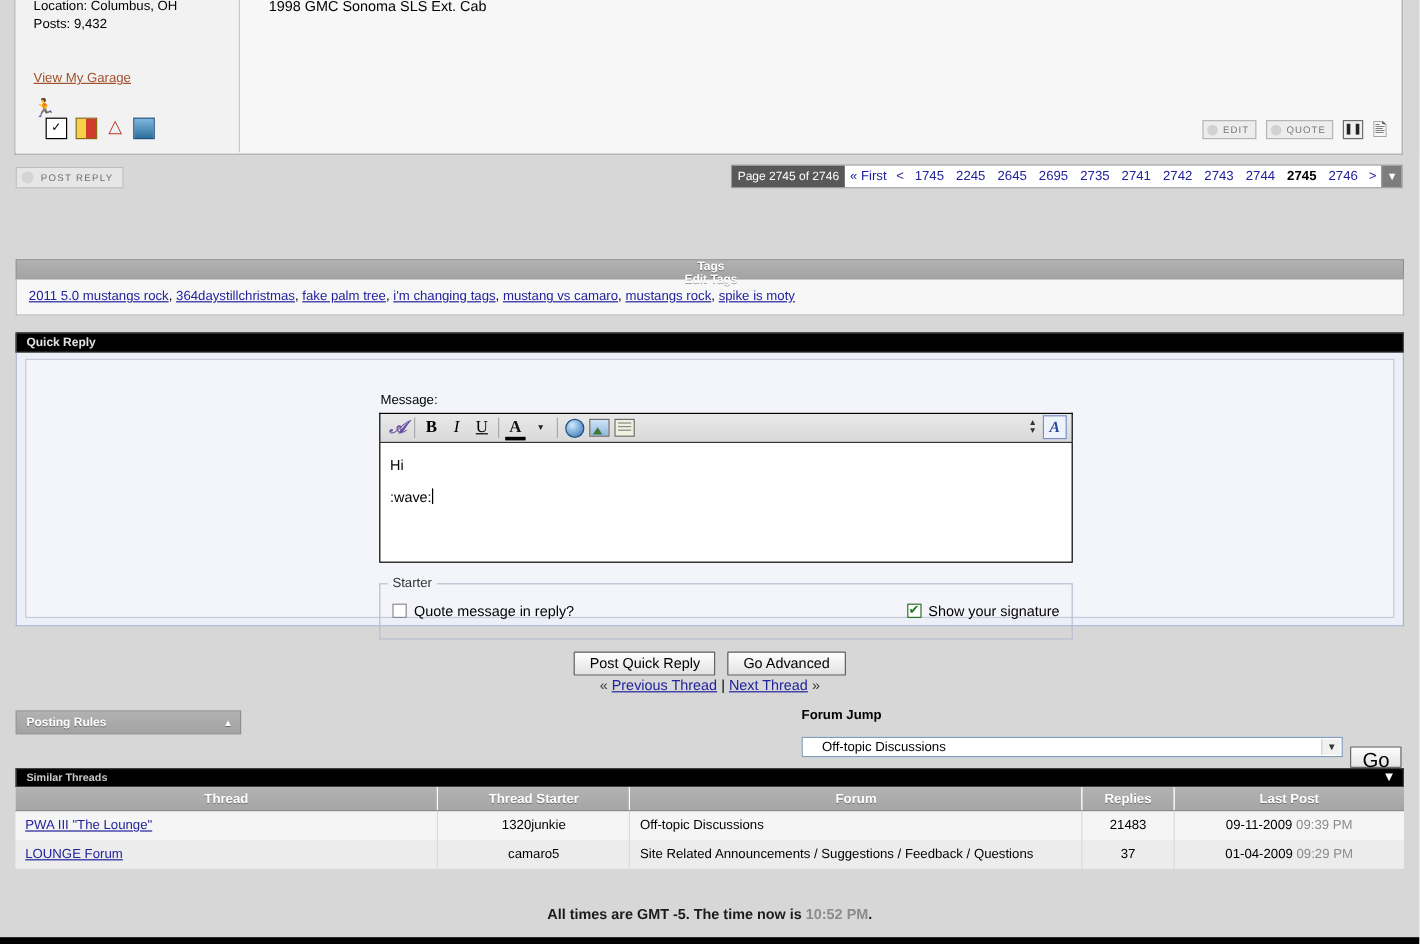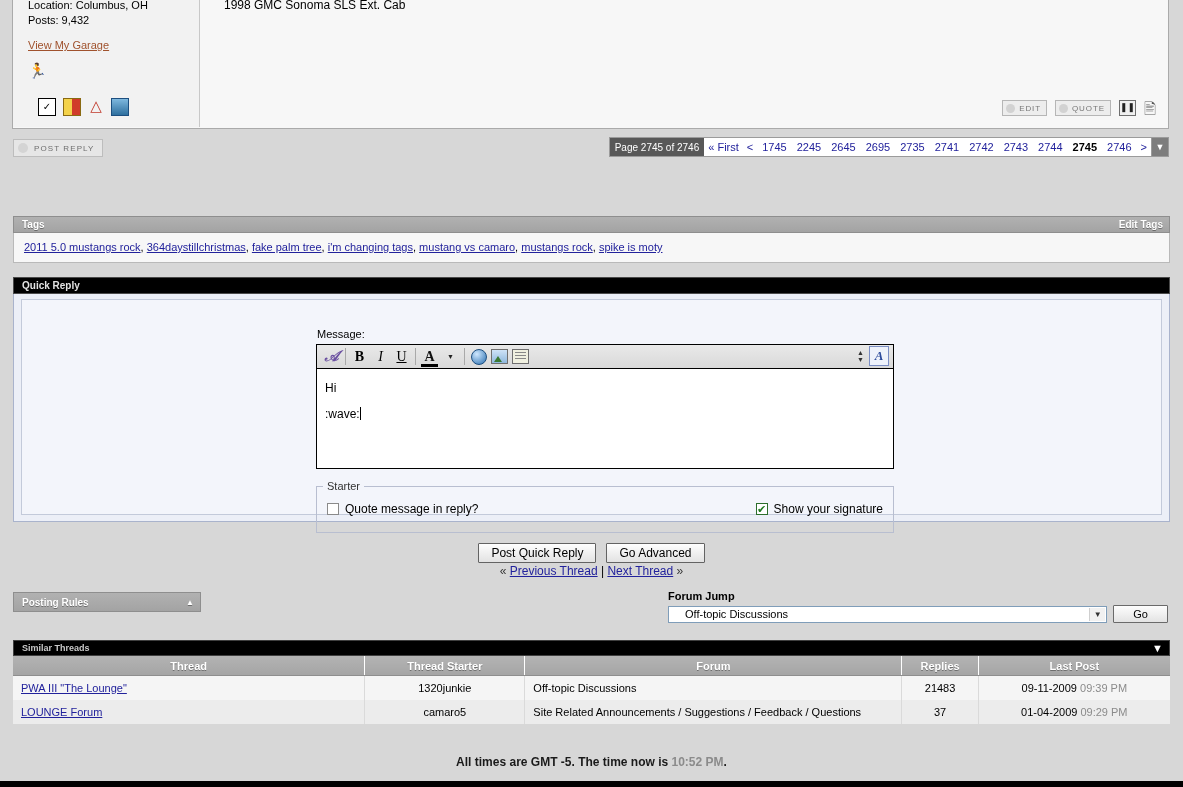--- a/index.html
+++ b/index.html
@@ -27,21 +27,21 @@
     position: absolute; left: 12px; top: -2px; width: 1157px; height: 131px;
     background: #f7f7f7; border: 1px solid #aaaaaa; border-top: none;
     box-sizing: border-box;
   }
   .post-userpanel {
     position: absolute; left: 0; top: 0; width: 187px; height: 129px;
     background: #f2f2f2; border-right: 1px solid #c8c8c8;
     box-sizing: border-box; padding: 0 0 0 15px;
   }
   .userstat { font-size: 11px; line-height: 14.5px; color: #000; }
-  .garage-link { display:block; margin-top: 12px; font-size: 11px; }
+  .garage-link { display:block; margin-top: 32px; font-size: 11px; }
   .garage-link a { color: #a0522d; }
   .sig-emoji { margin-top: 12px; font-size: 15px; line-height: 15px; }
   .user-icons { position: absolute; left: 25px; top: 100px; display: flex; gap: 7px; }
   .user-icons span { display:inline-block; width:16px; height:16px; line-height:16px; font-size:13px; text-align:center; }
 
   .post-body {
     position: absolute; left: 188px; top: 0; right: 0; height: 129px;
     padding: 0 0 0 23px;
   }
   .post-sigline { font-size: 12px; padding-top: 0px; line-height: 14px; }
@@ -103,32 +103,33 @@
     font-size: 11px; display:flex; align-items:center; padding-left: 4px;
     box-sizing: border-box; color:#000;
   }
   .sel .arrowbox {
     position: absolute; right: 1px; top: 1px; bottom: 1px; width: 15px;
     background: #f1f1f1; border-left: 1px solid #cfcfcf;
     display:flex; align-items:center; justify-content:center; font-size: 8px; color:#333;
   }
   .gobtn {
     border: 1px solid #6a6a6a; background: linear-gradient(#fdfdfd,#e3e3e3);
-    font-size: 11px; padding: 1px 19px; height: 18px; box-sizing: border-box;
-    color:#000; border-radius: 1px;
+    font-size: 17px; padding: 1px 9px; height: 18px; box-sizing: border-box;
+    color:#000; border-radius: 1px; margin-top: 17px;
   }
 
   
   .tagblock { position: absolute; left: 13px; top: 216px; width: 1157px; }
   .tcat {
     height: 17px; background: linear-gradient(#b1b1b1,#a3a3a3);
     border: 1px solid #8e8e8e; box-sizing:border-box;
     display:flex; align-items:center; justify-content:space-between;
     padding: 0 6px 0 8px; color: #ffffff; font-size: 10px; font-weight: bold;
     text-shadow: 0 1px 0 rgba(0,0,0,.35);
+    flex-direction: column;
   }
   .tcat .edit { font-size: 10px; font-weight: bold; color:#fff; }
   .tbody {
     background: #f7f7f7; border: 1px solid #b9b9b9; border-top: none;
     padding: 8px 10px 9px 10px; font-size: 11px; box-sizing:border-box;
   }
   .tbody a { color: #22229C; }
 
   
   .qrblock { position: absolute; left: 13px; top: 277px; width: 1157px; }

